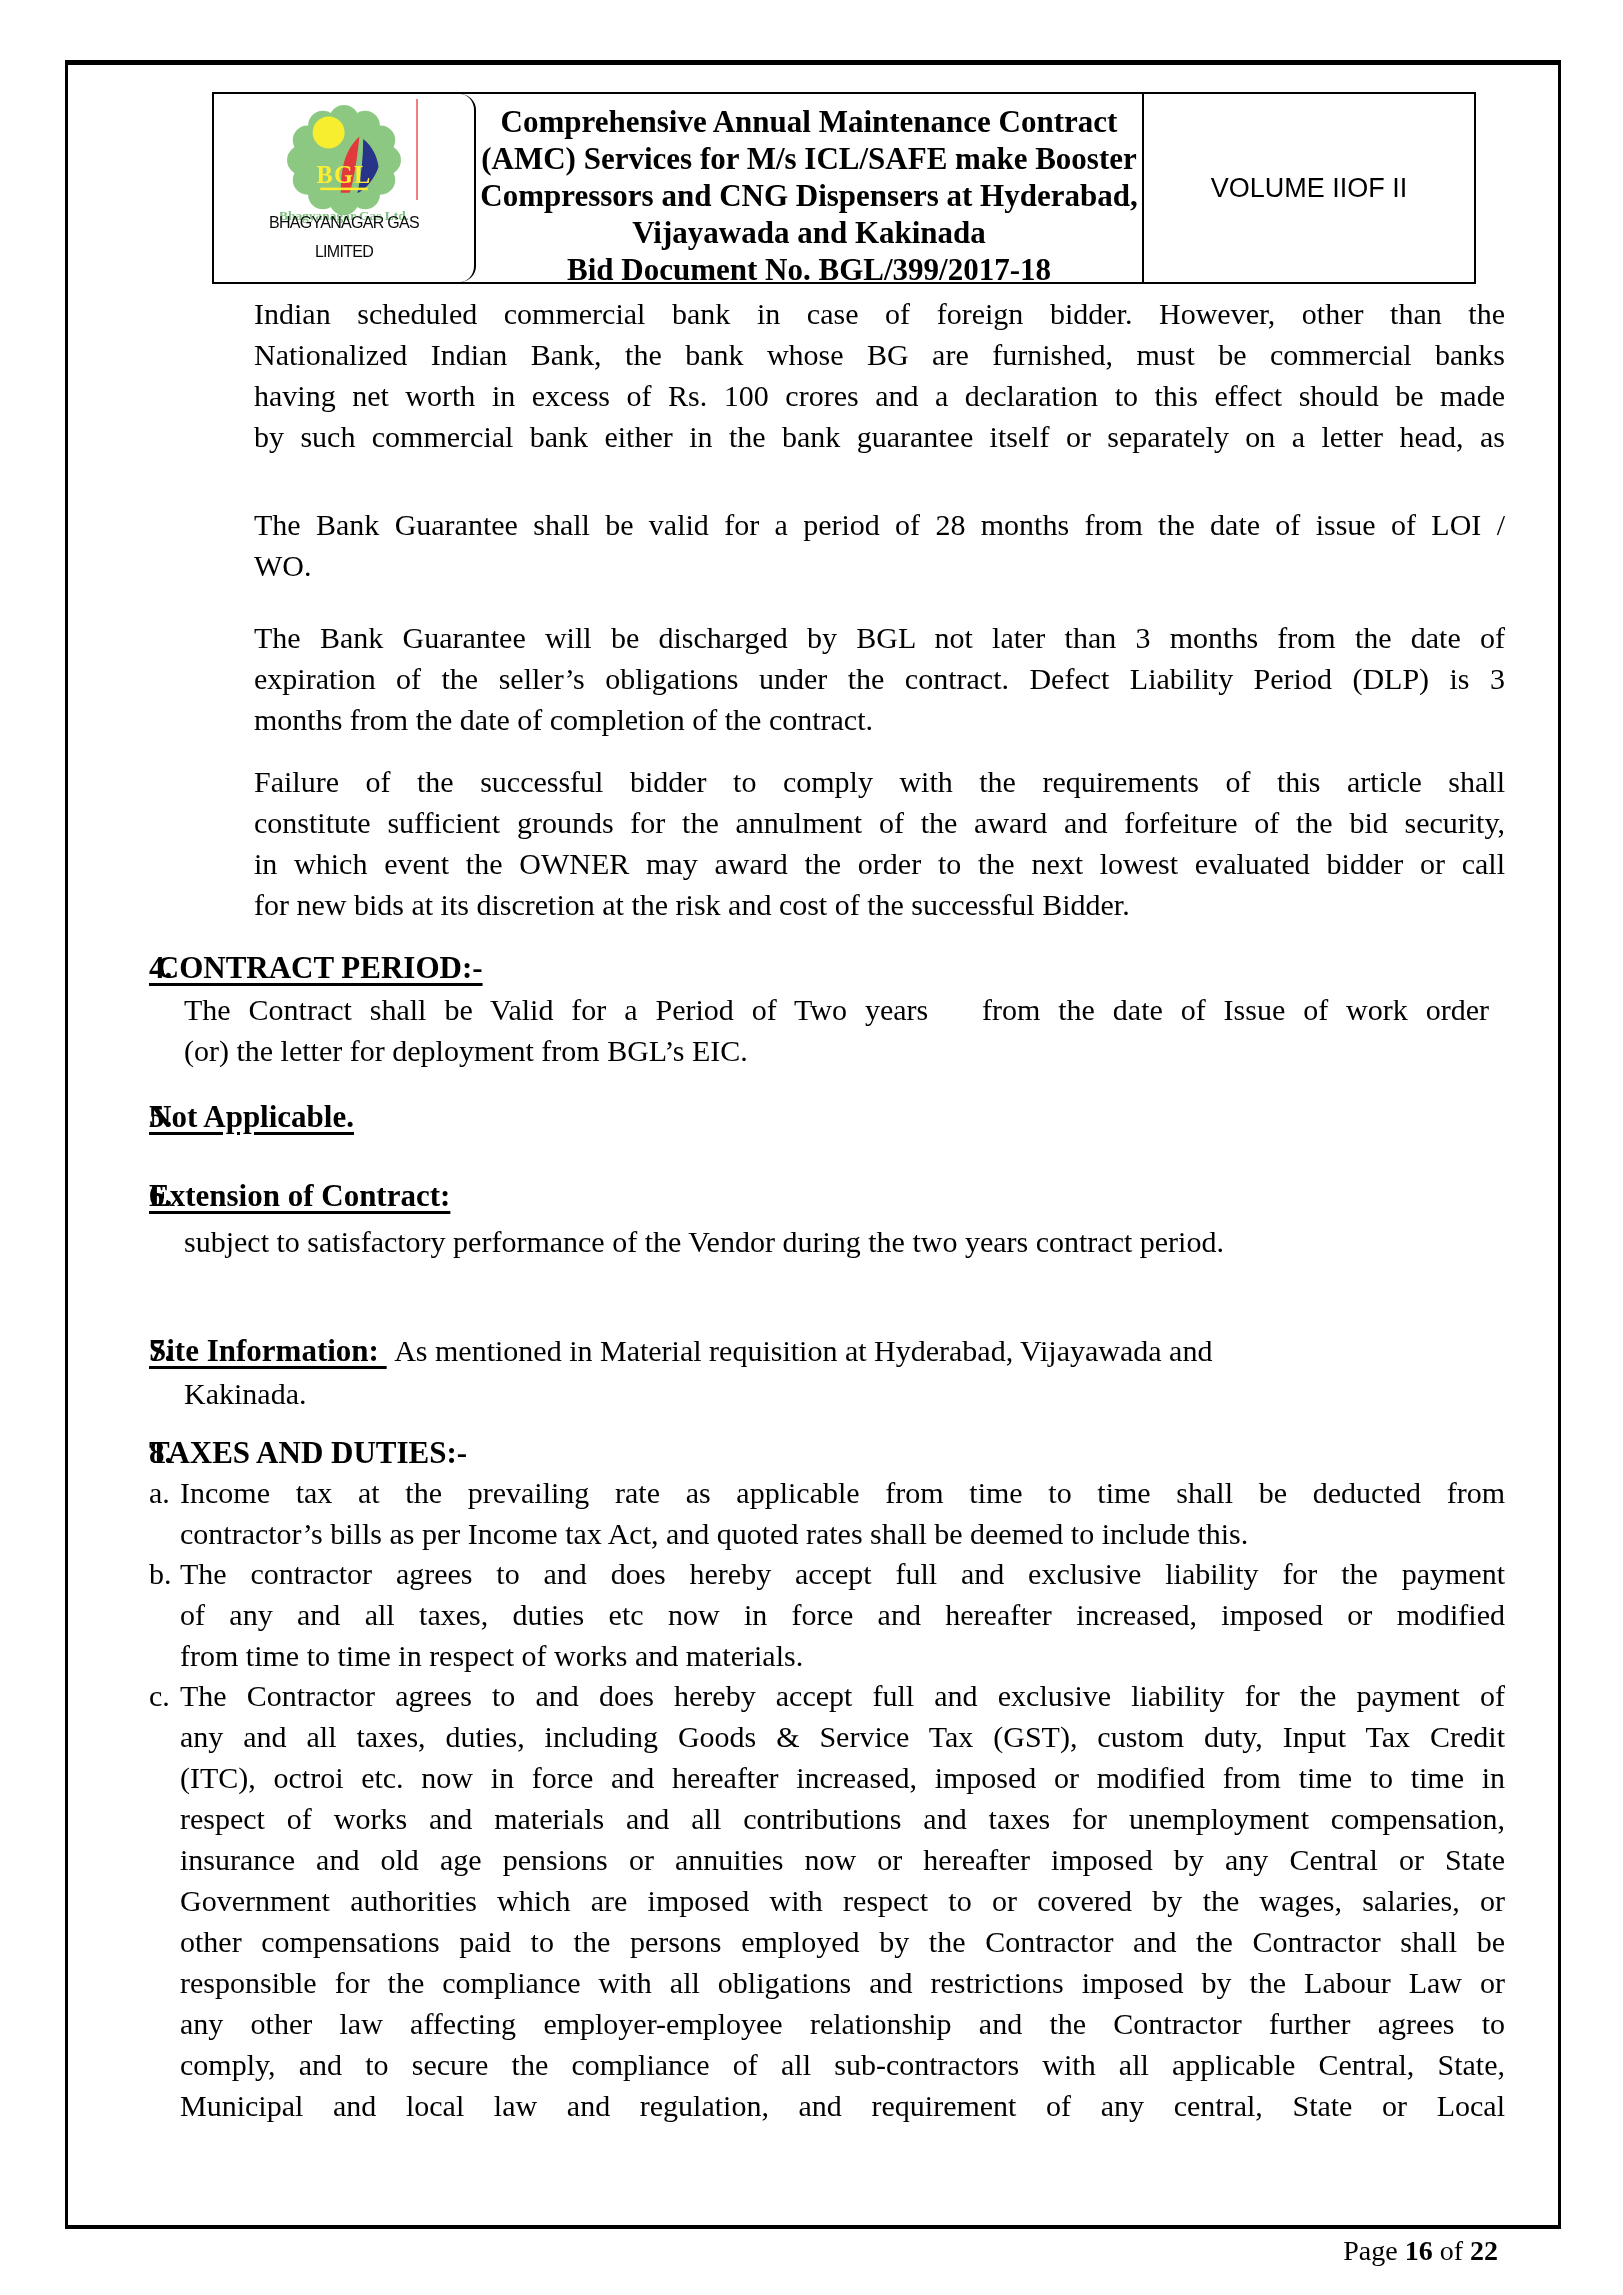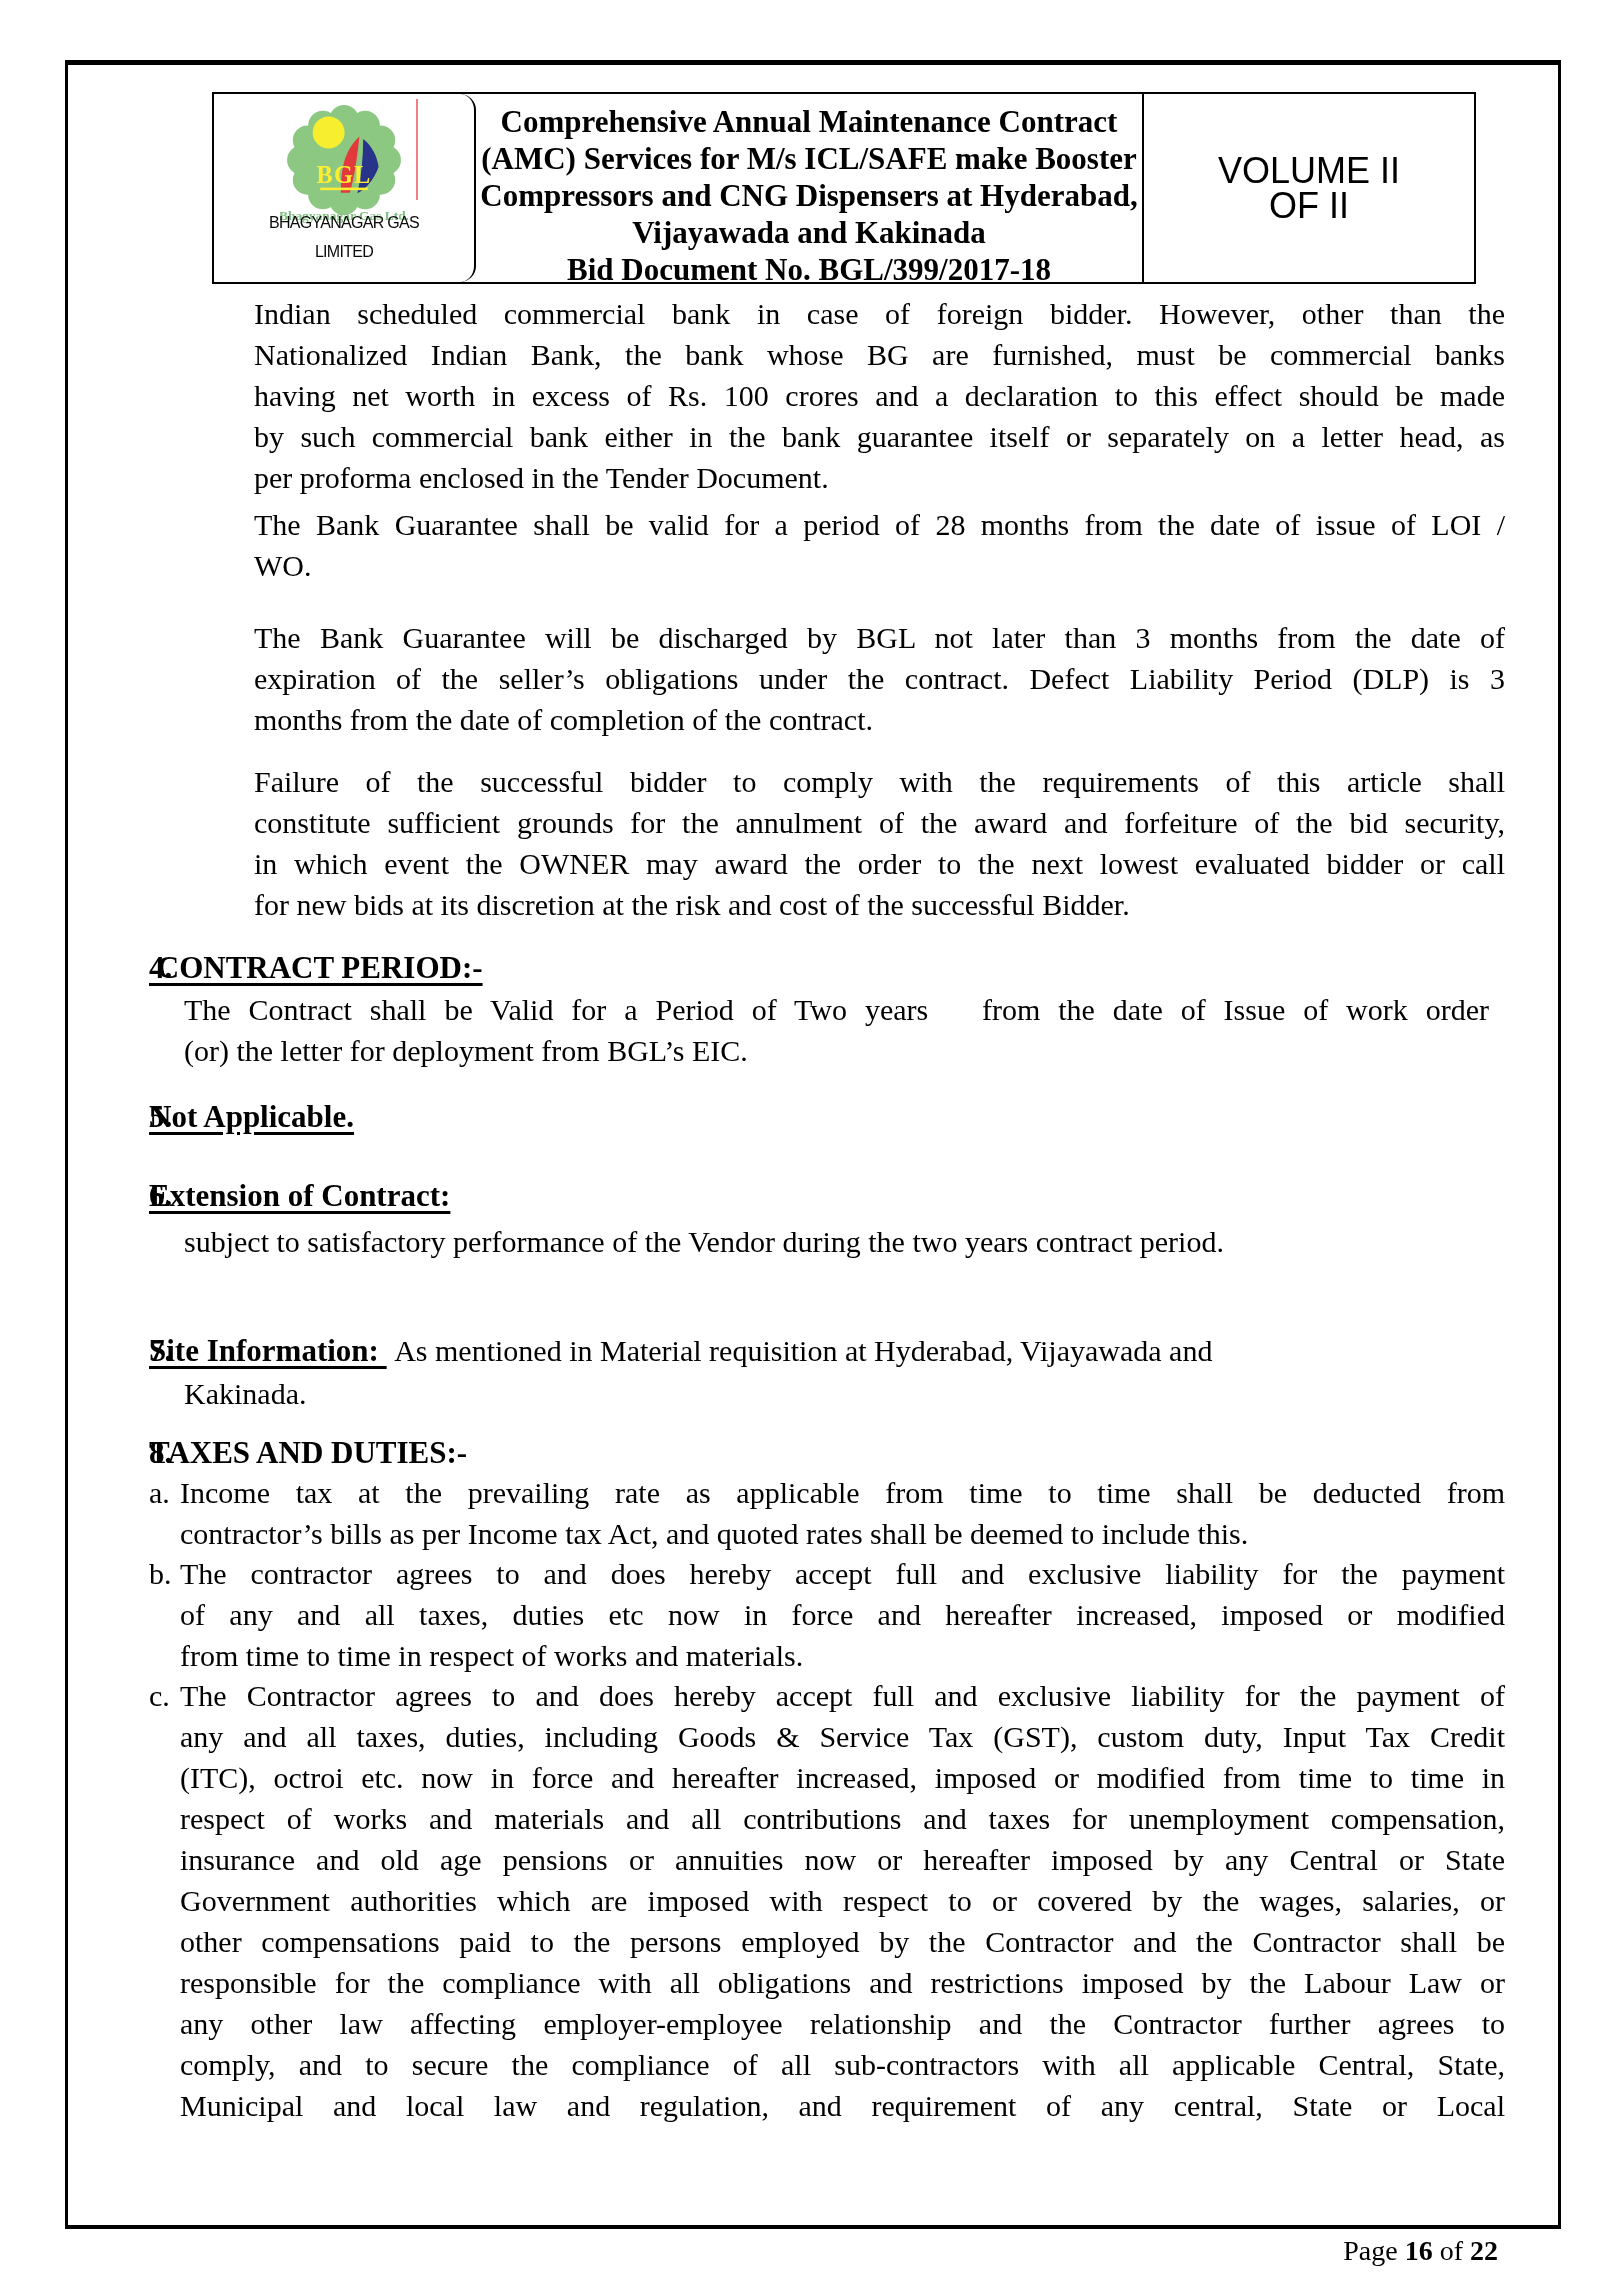--- a/index.html
+++ b/index.html
@@ -28,22 +28,22 @@
   .org-name {
     font-family:"Liberation Sans", sans-serif; font-size:16px; line-height:29px;
     letter-spacing:-0.7px; text-align:center; color:#0a0a0a; margin-top:-18.3px;
   }
   .red-rule { position:absolute; top:5.2px; left:202px; width:2px; height:101px; }
   .title-cell {
     width:668px; border-right:2.6px solid #000; text-align:center;
     padding-top:9.2px; font-weight:bold; font-size:31px; line-height:37px;
   }
   .volume-cell {
-    flex:1; display:flex; flex-direction:column; align-items:center; justify-content:center;
-    font-family:"Liberation Sans", sans-serif; font-size:36px; line-height:35px;
+    flex:1; display:flex; flex-direction:row; align-items:center; justify-content:center;
+    font-family:"Liberation Sans", sans-serif; font-size:27px; line-height:35px;
   }
   
   .para { position:absolute; font-size:30px; line-height:41px; }
   .p-indent1 { left:254px; width:1251px; }
   .p-indent2 { left:184px; width:1305px; }
   .line { min-height:41px; }
   .j { text-align:justify; text-align-last:justify; }
   .hblock { position:absolute; left:149px; width:1356px; font-size:31px; line-height:38px; font-weight:bold; }
   .hnum { position:absolute; left:0; top:0; }
   .htext { display:inline-block; }
@@ -107,21 +107,20 @@
     <div>VOLUME II</div>
     <div>OF II</div>
   </div>
 </div>
 
 <div class="para p-indent1" style="top:293px">
     <div class="line j">Indian scheduled commercial bank in case of foreign bidder. However, other than the</div>
     <div class="line j">Nationalized Indian Bank, the bank whose BG are furnished, must be commercial banks</div>
     <div class="line j">having net worth in excess of Rs. 100 crores and a declaration to this effect should be made</div>
     <div class="line j">by such commercial bank either in the bank guarantee itself or separately on a letter head, as</div>
-    <div class="line">per proforma enclosed in the Tender Document.</div>
   </div>
 
 <div class="para p-indent1" style="top:504px">
     <div class="line j">The Bank Guarantee shall be valid for a period of 28 months from the date of issue of LOI /</div>
     <div class="line">WO.</div>
   </div>
 
 <div class="para p-indent1" style="top:617px">
     <div class="line j">The Bank Guarantee will be discharged by BGL not later than 3 months from the date of</div>
     <div class="line j">expiration of the seller’s obligations under the contract. Defect Liability Period (DLP) is 3</div>

